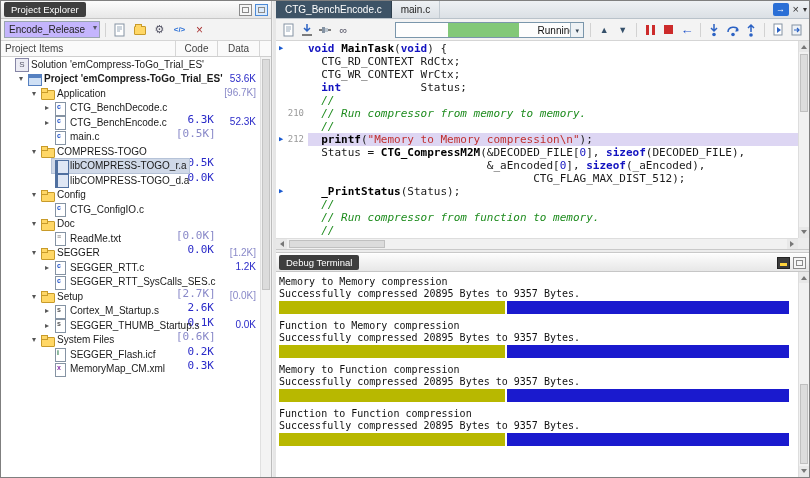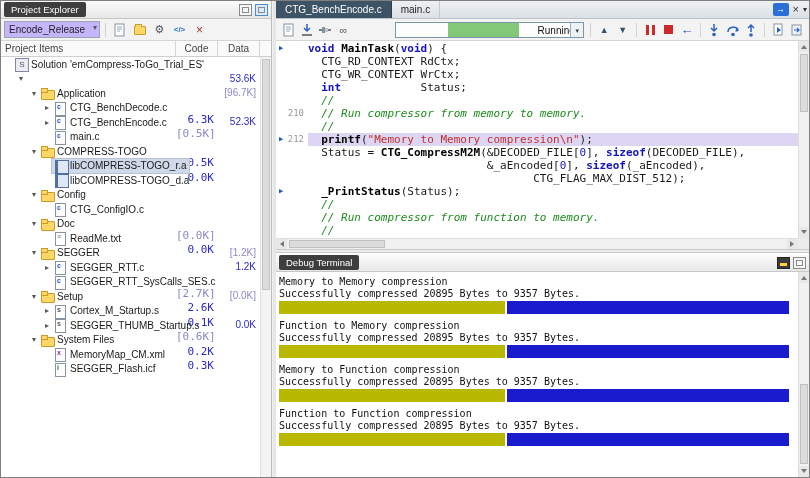--- a/index.html
+++ b/index.html
@@ -171,20 +171,24 @@
       <div id="treeRows">
           <div class="trow">
             <span class="expander" style="margin-left: 2px;"></span>
             <span class="lblbox">
               <span class="ticon solution"></span>
               <span class="ttext">Solution 'emCompress-ToGo_Trial_ES'</span>
             </span>
           </div>
           <div class="trow">
             <span class="expander" style="margin-left: 15px;">▾</span>
+            <span class="lblbox">
+              <span class="ticon project"></span>
+              <span class="ttext b">Project 'emCompress-ToGo_Trial_ES'</span>
+            </span>
             <span class="cell code cv">6.3K</span>
             <span class="cell data cv">53.6K</span>
           </div>
           <div class="trow">
             <span class="expander" style="margin-left: 28px;">▾</span>
             <span class="lblbox">
               <span class="ticon folder"></span>
               <span class="ttext">Application</span>
             </span>
             <span class="cell code cv dim">[0.5K]</span>
@@ -320,29 +324,29 @@
           <div class="trow">
             <span class="expander" style="margin-left: 28px;">▾</span>
             <span class="lblbox">
               <span class="ticon folder"></span>
               <span class="ttext">System Files</span>
             </span>
           </div>
           <div class="trow">
             <span class="expander" style="margin-left: 41px;"></span>
             <span class="lblbox">
+              <span class="ticon doc icf"></span>
+              <span class="ttext">SEGGER_Flash.icf</span>
+            </span>
+          </div>
+          <div class="trow">
+            <span class="expander" style="margin-left: 41px;"></span>
+            <span class="lblbox">
               <span class="ticon doc xml"></span>
               <span class="ttext">MemoryMap_CM.xml</span>
-            </span>
-          </div>
-          <div class="trow">
-            <span class="expander" style="margin-left: 41px;"></span>
-            <span class="lblbox">
-              <span class="ticon doc icf"></span>
-              <span class="ttext">SEGGER_Flash.icf</span>
             </span>
           </div>
         </div>
       <div class="pe-scroll">
           <div class="thumb"></div>
         </div>
     </div>
   </div>
 
   <div class="vsplit"></div>

